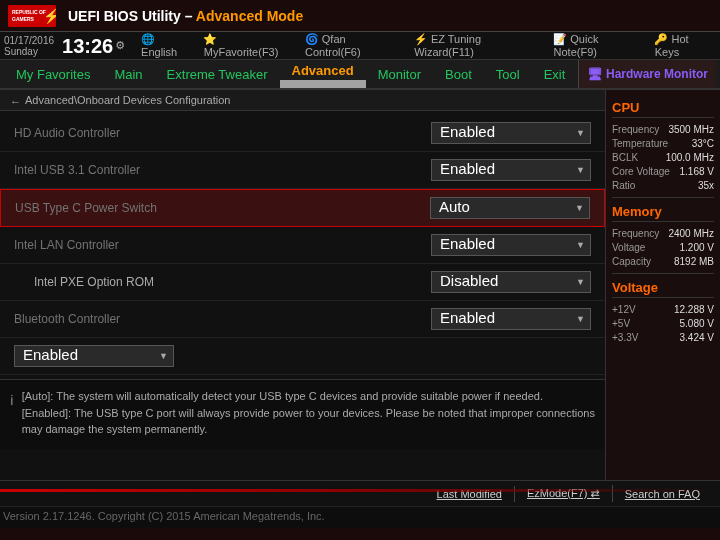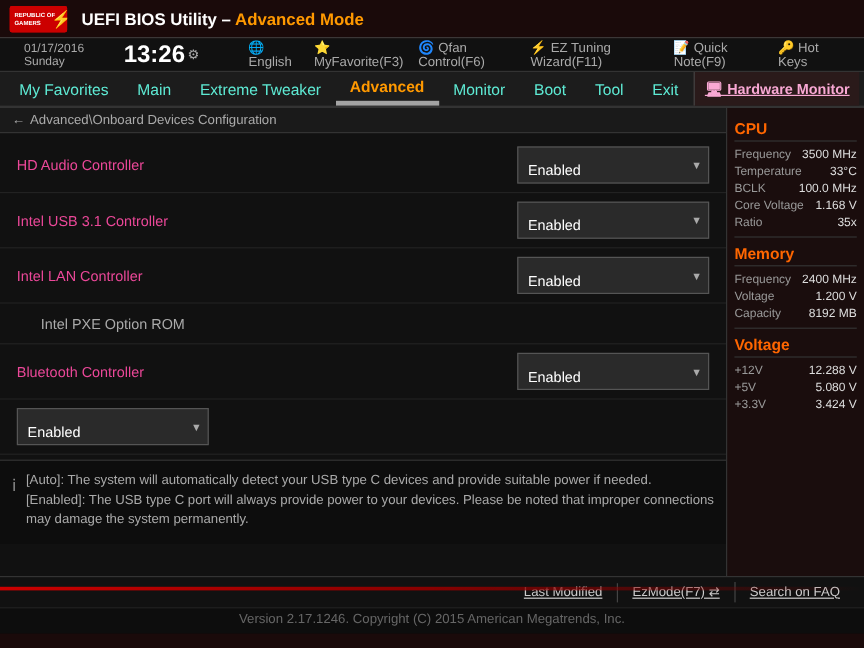--- a/index.html
+++ b/index.html
@@ -50,23 +50,23 @@
       color: #fff;
       font-weight: bold;
     }
 
     
     .datetime-bar {
       background: #111;
       border-bottom: 1px solid #333;
       display: flex;
       align-items: center;
-      padding: 2px 20px;
+      padding: 2px 4px;
       height: 28px;
-      gap: 33px;
+      gap: 8px;
     }
     .datetime-info {
       font-size: 10px;
       color: #aaa;
     }
     .time-display {
       font-size: 20px;
       color: #fff;
       font-weight: bold;
       line-height: 1;
@@ -92,43 +92,42 @@
       background: #1c1c1c;
       border-bottom: 2px solid #333;
       display: flex;
       align-items: center;
       height: 30px;
       padding: 0 4px;
     }
     .nav-item {
       padding: 6px 12px;
       font-size: 13px;
-      color: #5eead4;
+      color: #22c55e;
       cursor: pointer;
       height: 100%;
       display: flex;
       align-items: center;
     }
     .nav-item.active {
       color: #ff9900;
-      border-bottom: 4px solid #a3a3a3;
+      border-bottom: 8px solid #a3a3a3;
       font-weight: bold;
     }
     .nav-separator { flex: 1; }
     .hw-monitor-tab {
       background: #2a1a1a;
-      color: #f9a8d4;
+      color: #8b5cf6;
       padding: 2px 8px;
       font-size: 12px;
       font-weight: bold;
       border-left: 1px solid #444;
       height: 100%;
       display: flex;
       align-items: center;
-      text-decoration: underline;
     }
 
     
     .main-layout {
       display: flex;
       height: 390px;
     }
 
     
     .content-area {
@@ -160,21 +159,21 @@
       padding: 7px 14px;
       border-bottom: 1px solid #222;
       min-height: 34px;
     }
     .setting-row.highlighted {
       background: #3a1010;
       border: 1px solid #cc0000;
     }
     .setting-label {
       flex: 1;
-      color: #ec4899;
+      color: #737373;
       font-size: 12px;
     }
     .setting-label.sub {
       padding-left: 20px;
       color: #aaa;
     }
     .select-wrapper {
       position: relative;
       display: inline-block;
     }
@@ -185,22 +184,22 @@
       top: 50%;
       transform: translateY(-50%);
       font-size: 9px;
       color: #aaa;
       pointer-events: none;
     }
     .select-wrapper select {
       background: #2a2a2a;
       color: #fff;
       border: 1px solid #555;
-      padding: 12px 24px 3px 8px;
-      font-size: 12px;
+      padding: 0 24px 3px 8px;
+      font-size: 15px;
       min-width: 160px;
       appearance: none;
       -webkit-appearance: none;
       cursor: pointer;
     }
     .select-wrapper select option {
       background: #2a2a2a;
     }
 
     
@@ -277,21 +276,21 @@
       padding: 2px 12px;
       border-right: 1px solid #444;
       cursor: pointer;
     }
     .bottom-btn:last-child { border-right: none; }
 
     
     .footer {
       background: #0d0d0d;
       border-top: 1px solid #222;
-      text-align: center;
+      text-align: left;
       padding: 3px;
       font-size: 11px;
       color: #666;
       height: 22px;
     }
 
     
     .red-stripe {
       position: absolute;
       bottom: 48px;
@@ -375,32 +374,45 @@
 
       <div class="setting-row">
         <span class="setting-label">Intel USB 3.1 Controller</span>
         <div class="select-wrapper">
           <select>
             <option>Enabled</option><option>Disabled</option>
           </select>
         </div>
       </div>
 
+      <div class="setting-row highlighted">
+        <span class="setting-label">USB Type C Power Switch</span>
+        <div class="select-wrapper">
+          <select>
+            <option>Auto</option><option>Enabled</option><option>Disabled</option>
+          </select>
+        </div>
+      </div>
 
       <div class="setting-row">
         <span class="setting-label">Intel LAN Controller</span>
         <div class="select-wrapper">
           <select>
             <option>Enabled</option><option>Disabled</option>
           </select>
         </div>
       </div>
 
       <div class="setting-row">
         <span class="setting-label sub">Intel PXE Option ROM</span>
+        <div class="select-wrapper">
+          <select>
+            <option>Disabled</option><option>Enabled</option>
+          </select>
+        </div>
       </div>
 
       <div class="setting-row">
         <span class="setting-label">Bluetooth Controller</span>
         <div class="select-wrapper">
           <select>
             <option>Enabled</option><option>Disabled</option>
           </select>
         </div>
       </div>

